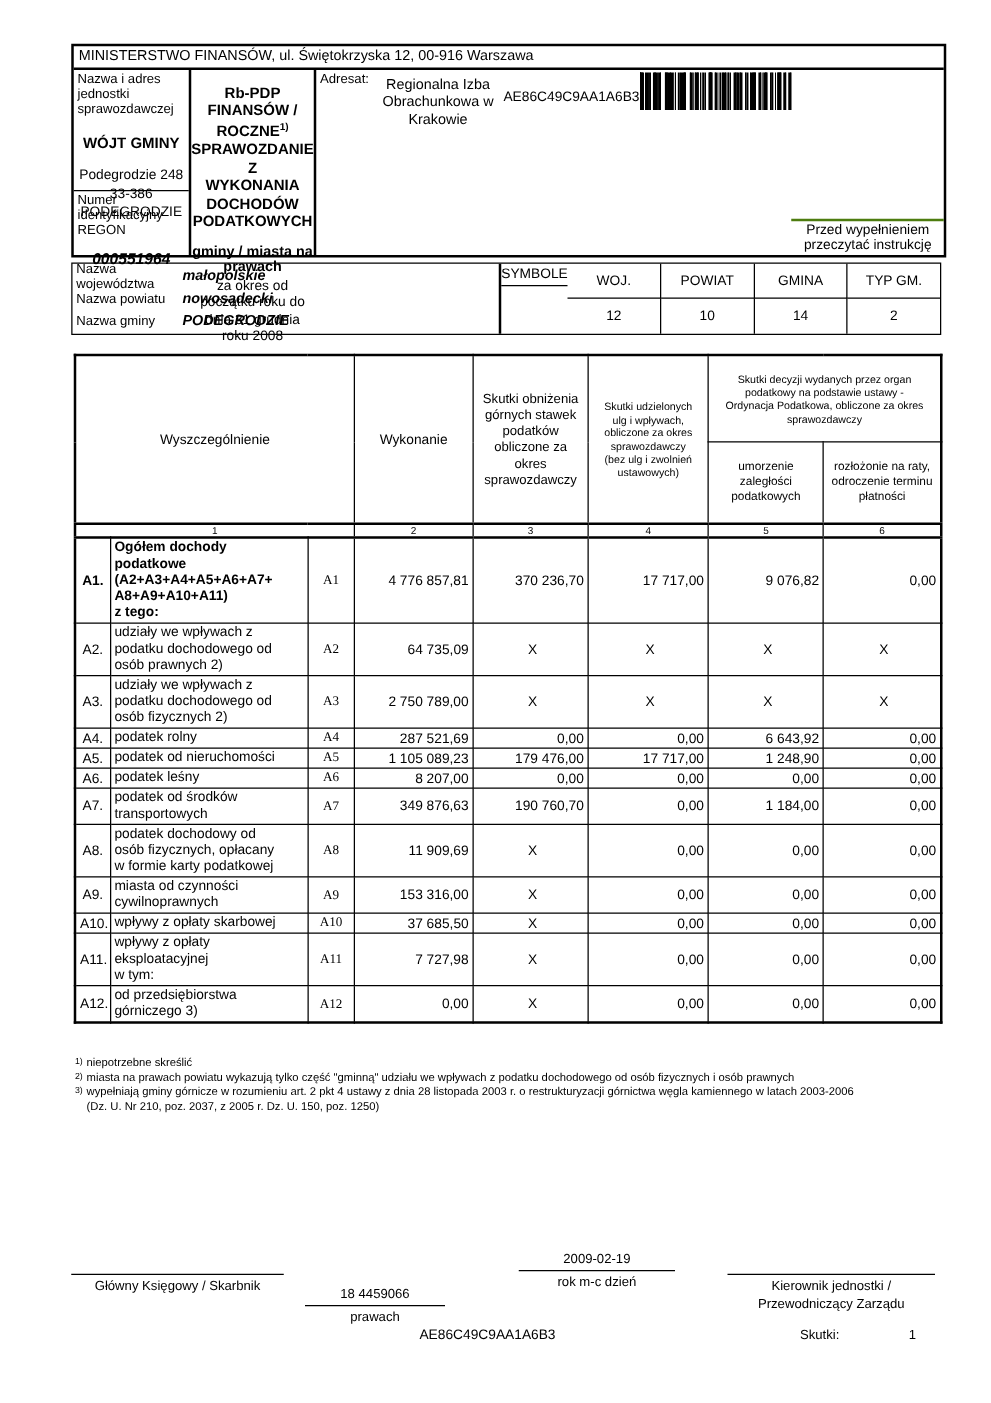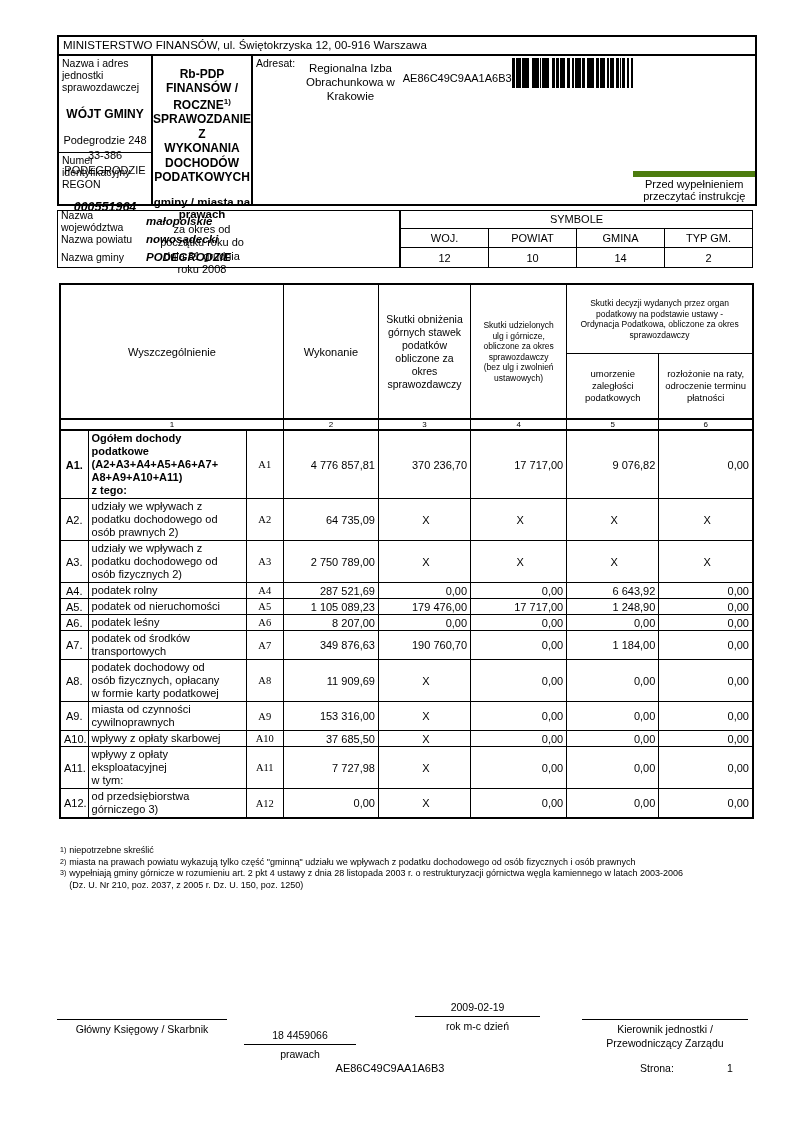--- a/index.html
+++ b/index.html
@@ -32,29 +32,29 @@
   .title-period{font-size:11px;line-height:13.5px;margin-top:3px;}
   .hcol-right{flex:1;display:flex;}
   .addressee-name{font-size:11.5px;line-height:14px;margin-top:5px;}
   .barcode-id{font-size:11px;margin-top:16px;}
   .barcode{height:30px;width:204px;margin:2px auto 0 auto;background-color:#fff;
     background-image:
       repeating-linear-gradient(90deg,#000 0 2px,rgba(0,0,0,0) 2px 5px),
       repeating-linear-gradient(90deg,#000 0 1px,rgba(0,0,0,0) 1px 7px),
       repeating-linear-gradient(90deg,#000 0 3px,rgba(0,0,0,0) 3px 11px),
       repeating-linear-gradient(90deg,#000 0 1px,rgba(0,0,0,0) 1px 4px);}
-  .instruction-row{border-top:6px solid #4d7c0f;margin-top:auto;font-size:11px;padding:1px 0 2px 0;}
+  .instruction-row{border-top:2px solid #4d7c0f;margin-top:auto;font-size:11px;padding:1px 0 2px 0;}
 
   
   .region-section{left:57px;top:210px;width:696px;height:58px;display:flex;border:1px solid #000;box-sizing:border-box;}
   .region-left{width:341px;border-right:2px solid #000;padding-top:1px;}
   .region-row{display:flex;height:18px;align-items:center;}
   .region-label{font-size:10.5px;padding-left:3px;width:85px;}
   .region-value{font-size:11.5px;}
-  .symbols-block{flex:1;display:flex;flex-direction:column;}
+  .symbols-block{flex:1;display:flex;flex-direction:row;}
   .symbols-title{font-size:11px;text-align:center;border-bottom:1px solid #000;height:17px;line-height:17px;}
   .symbols-grid{display:flex;flex:1;flex-direction:column;}
   .symbols-row{display:flex;flex:1;}
   .symbols-cell{flex:1;border-right:1px solid #000;border-bottom:1px solid #000;text-align:center;font-size:11px;
     display:flex;align-items:center;justify-content:center;}
   .symbols-row .symbols-cell:last-child{border-right:none;}
   .symbols-row:last-child .symbols-cell{border-bottom:none;}
 
   
   .main-table{left:59px;top:283px;border-collapse:collapse;table-layout:fixed;width:695px;}
@@ -183,21 +183,21 @@
     <tr class="h1">
       <th class="th-main" colspan="3" rowspan="2">Wyszczególnienie</th>
       <th class="th-main" rowspan="2">Wykonanie</th>
       <th class="th-main pre" rowspan="2" style="font-size:10.5px;line-height:13px;">Skutki obniżenia
 górnych stawek
 podatków
 obliczone za
 okres
 sprawozdawczy</th>
       <th class="th-small pre" rowspan="2">Skutki udzielonych
-ulg i górnicze,
+ulg i wpływach,
 obliczone za okres
 sprawozdawczy
 (bez ulg i zwolnień
 ustawowych)</th>
       <th class="th-small pre" colspan="2">Skutki decyzji wydanych przez organ
 podatkowy na podstawie ustawy -
 Ordynacja Podatkowa, obliczone za okres
 sprawozdawczy</th>
     </tr>
     <tr class="h2">
@@ -383,14 +383,14 @@
   <div class="sig-val">2009-02-19</div>
   <div class="sigline"></div>
   <div class="sig-lbl">rok  m-c  dzień</div>
 </div>
 <div class="abs sig-right">
   <div class="sigline"></div>
   <div class="lbl pre">Kierownik jednostki /
 Przewodniczący Zarządu</div>
 </div>
 <div class="abs doc-id">AE86C49C9AA1A6B3</div>
-<div class="abs page-label">Strona:</div>
+<div class="abs page-label">Skutki:</div>
 <div class="abs page-number">1</div>
 
 </body></html>

